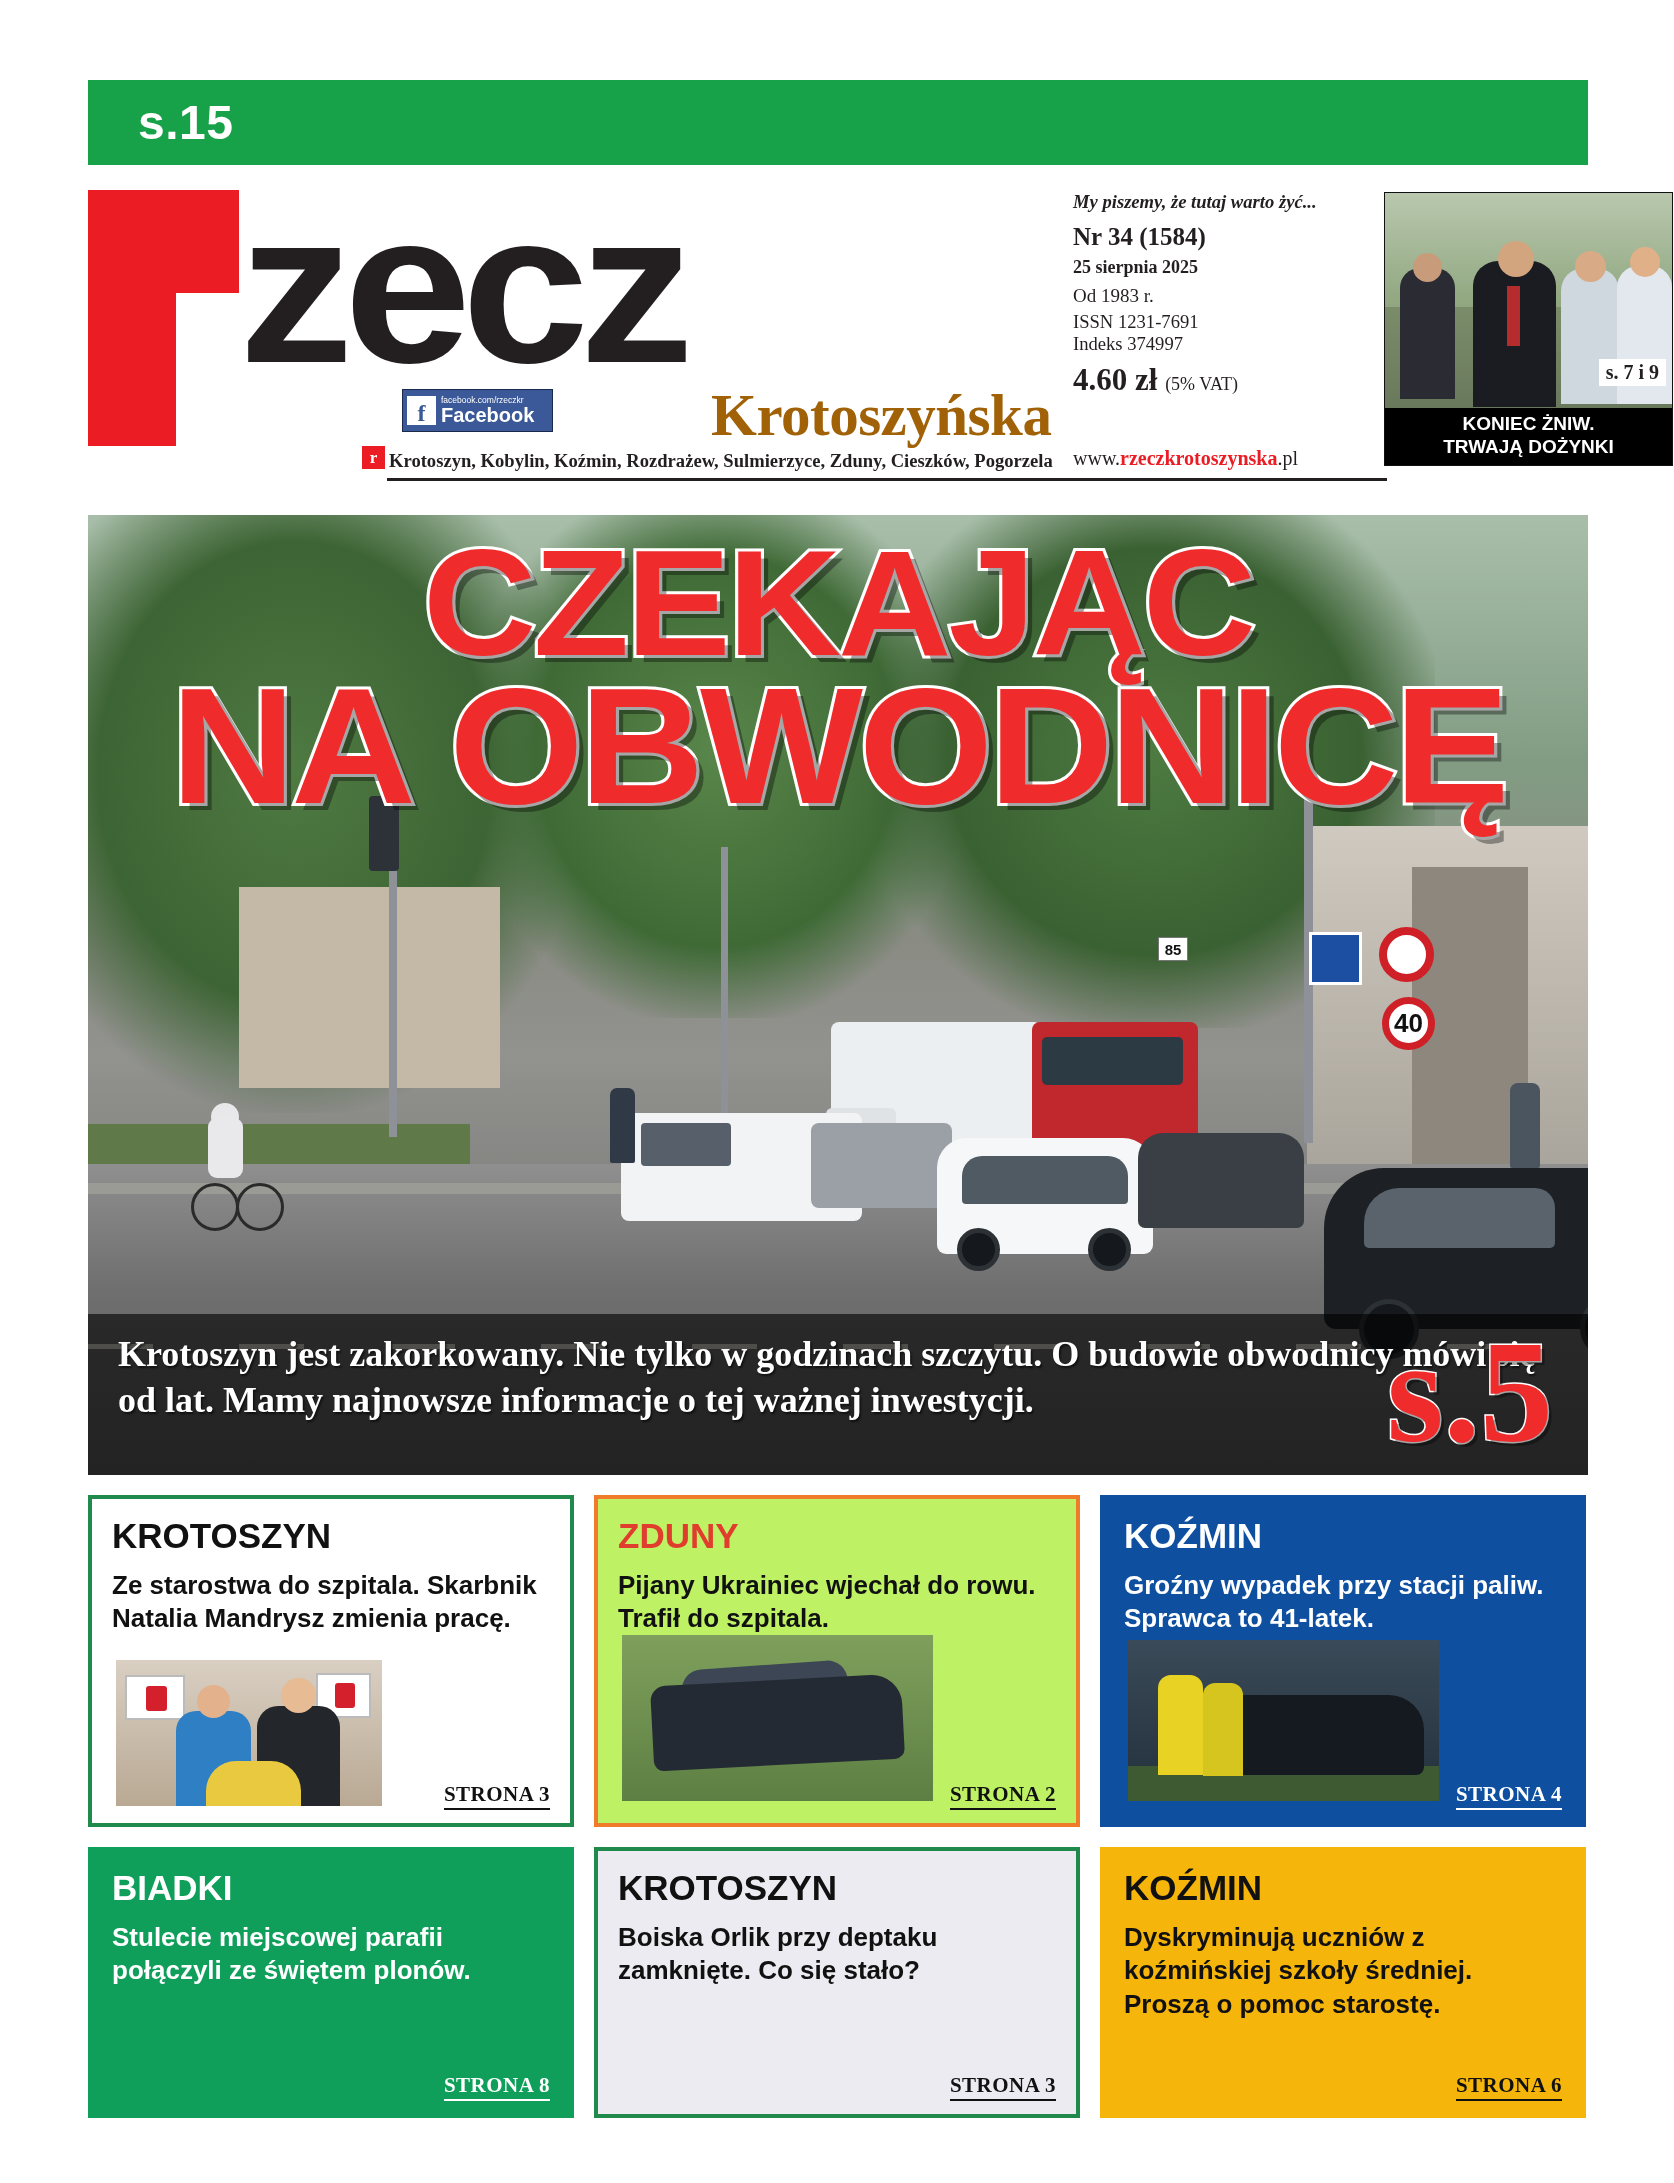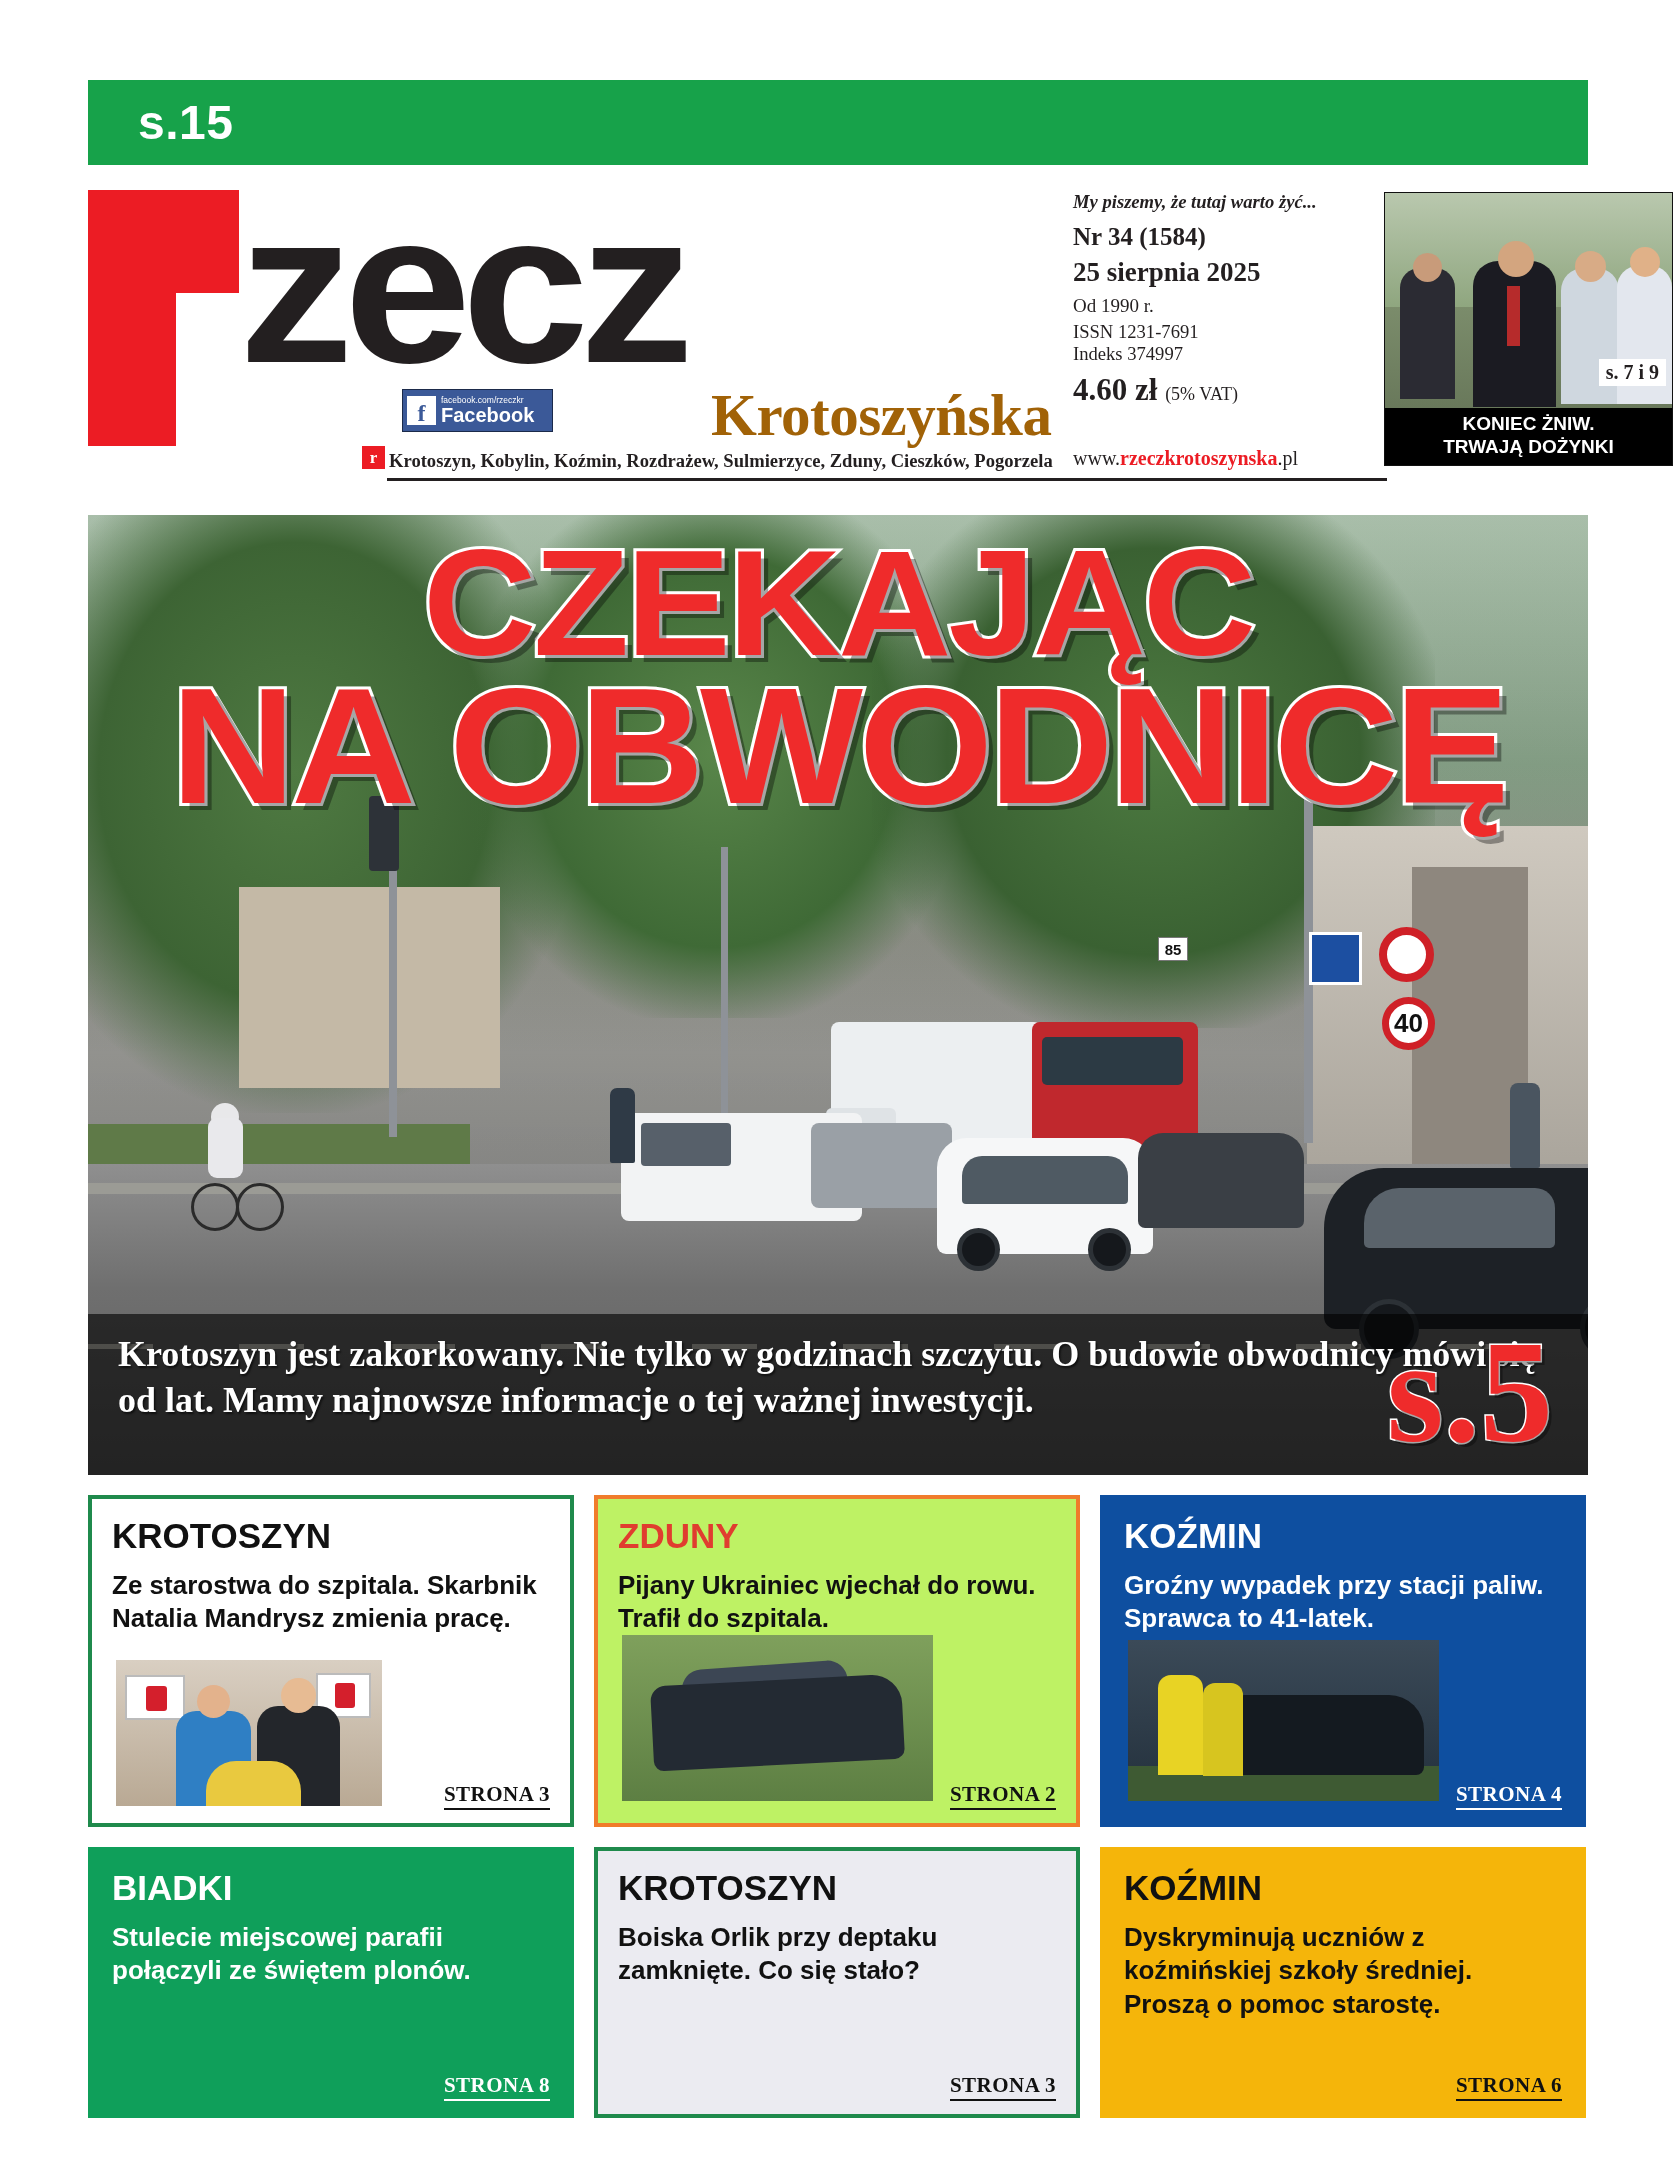--- a/index.html
+++ b/index.html
@@ -132,21 +132,21 @@
 
   .mh-info {
     position: absolute;
     left: 985px; top: 5px;
     width: 311px;
     font-family: "Liberation Serif", serif;
     color: #231f20;
   }
   .mh-slogan { font-size: 18.6px; font-style: italic; font-weight: bold; margin-bottom: 10px; }
   .mh-nr { font-size: 25px; font-weight: bold; margin-bottom: 6px; }
-  .mh-date { font-size: 27px; font-weight: bold; margin-bottom: 7px; }
+  .mh-date { font-size: 18px; font-weight: bold; margin-bottom: 7px; }
   .mh-od { font-size: 19px; margin-bottom: 4px; }
   .mh-issn { font-size: 18.6px; }
   .mh-indeks { font-size: 18.6px; margin-bottom: 7px; }
   .mh-price { font-size: 31px; font-weight: bold; }
   .mh-price .vat { font-size: 18px; font-weight: normal; }
   .mh-www {
     position: absolute; left: 985px; top: 261px;
     font-size: 20px; font-family: "Liberation Serif", serif; color: #231f20;
   }
   .mh-www b { color: #ec1c24; }
@@ -423,21 +423,21 @@
       </div>
     </div>
 
     <div class="mh-towns-icon">r</div>
     <div class="mh-towns">Krotoszyn, Kobylin, Koźmin, Rozdrażew, Sulmierzyce, Zduny, Cieszków, Pogorzela</div>
 
     <div class="mh-info">
       <div class="mh-slogan">My piszemy, że tutaj warto żyć...</div>
       <div class="mh-nr">Nr 34 (1584)</div>
       <div class="mh-date">25 sierpnia 2025</div>
-      <div class="mh-od">Od 1990 r.</div>
+      <div class="mh-od">Od 1983 r.</div>
       <div class="mh-issn">ISSN 1231-7691</div>
       <div class="mh-indeks">Indeks 374997</div>
       <div class="mh-price">
         <span>4.60  zł</span>
         <span class="vat">(5% VAT)</span>
       </div>
     </div>
 
     <div class="mh-www">
       <span>www.</span><b>rzeczkrotoszynska</b><span>.pl</span>

